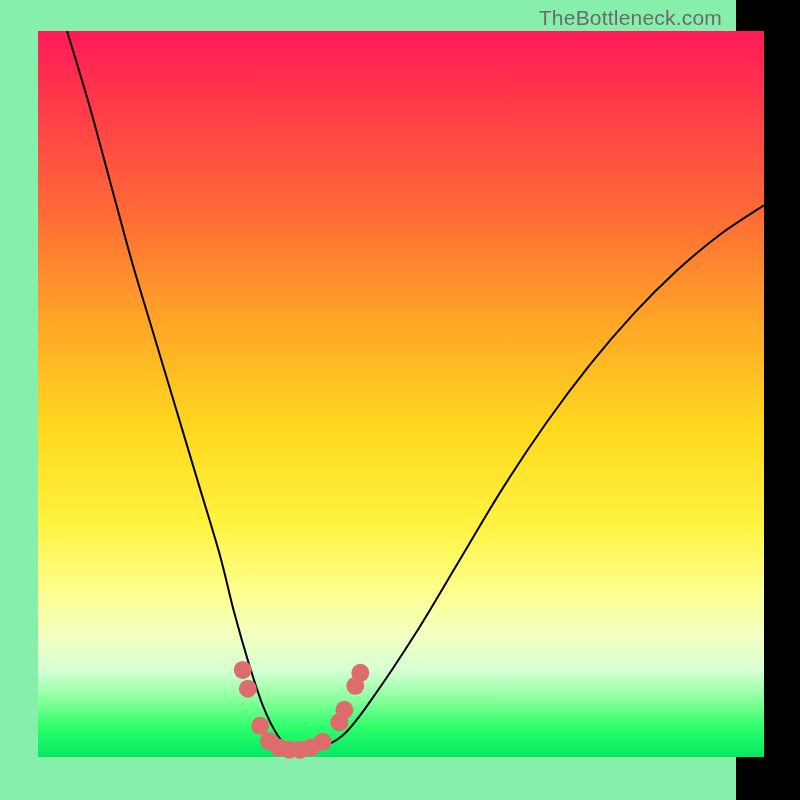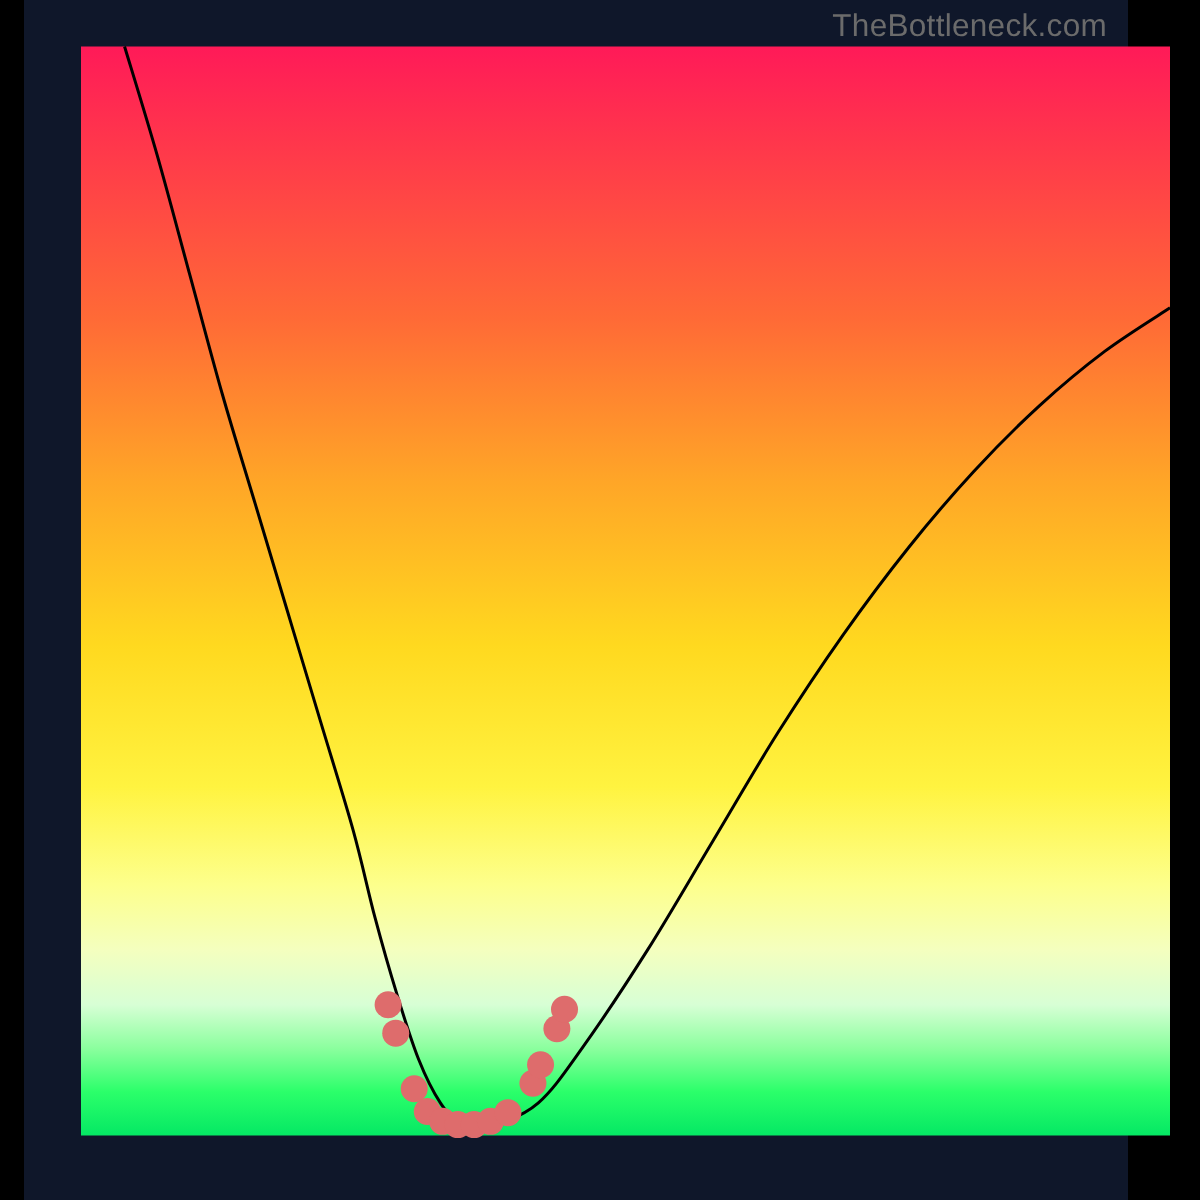--- a/index.html
+++ b/index.html
@@ -6,25 +6,25 @@
     margin: 0;
     padding: 0;
     width: 800px;
     height: 800px;
     background: #000;
     font-family: Arial, Helvetica, sans-serif;
     overflow: hidden;
   }
   .frame {
     position: absolute;
-    left: 16px;
+    left: 0;
     top: 0;
     width: 736px;
     height: 800px;
-    background: #0f172a;
+    background: #86efac;
   }
   .plot-area {
     position: absolute;
     left: 38px;
     top: 31px;
     width: 726px;
     height: 726px;
     
     background: linear-gradient(to bottom,
       #ff1a58 0%,

